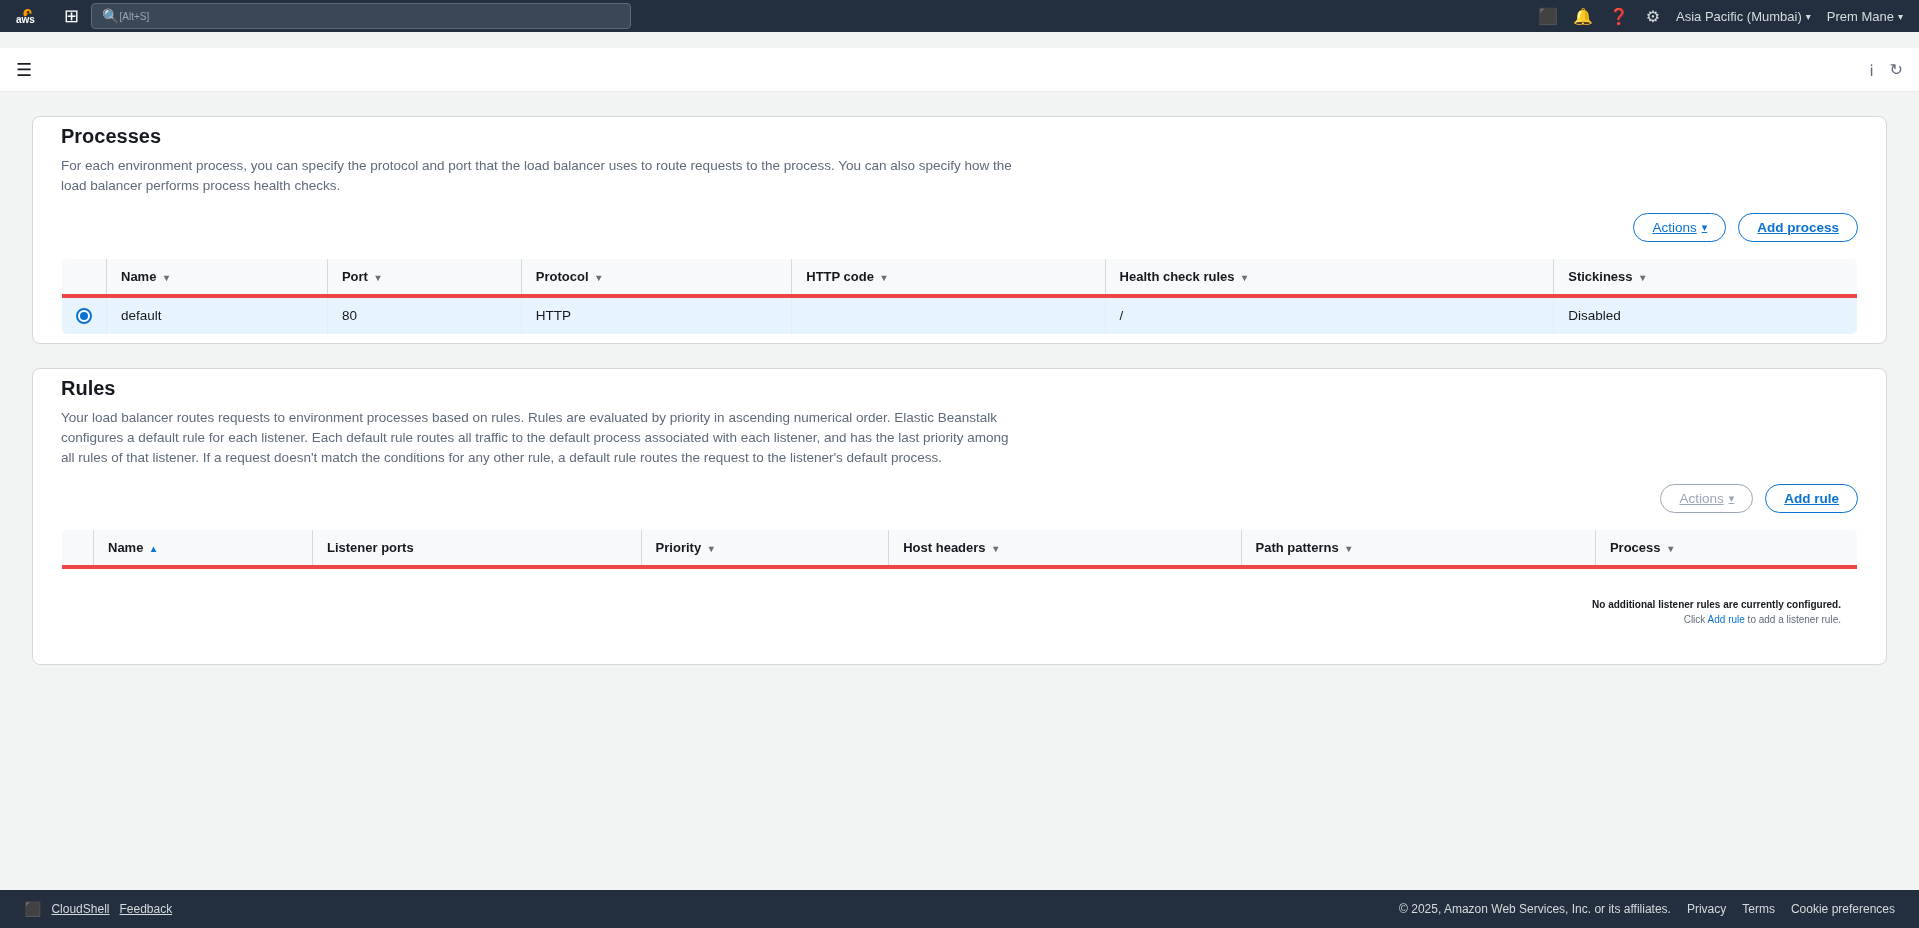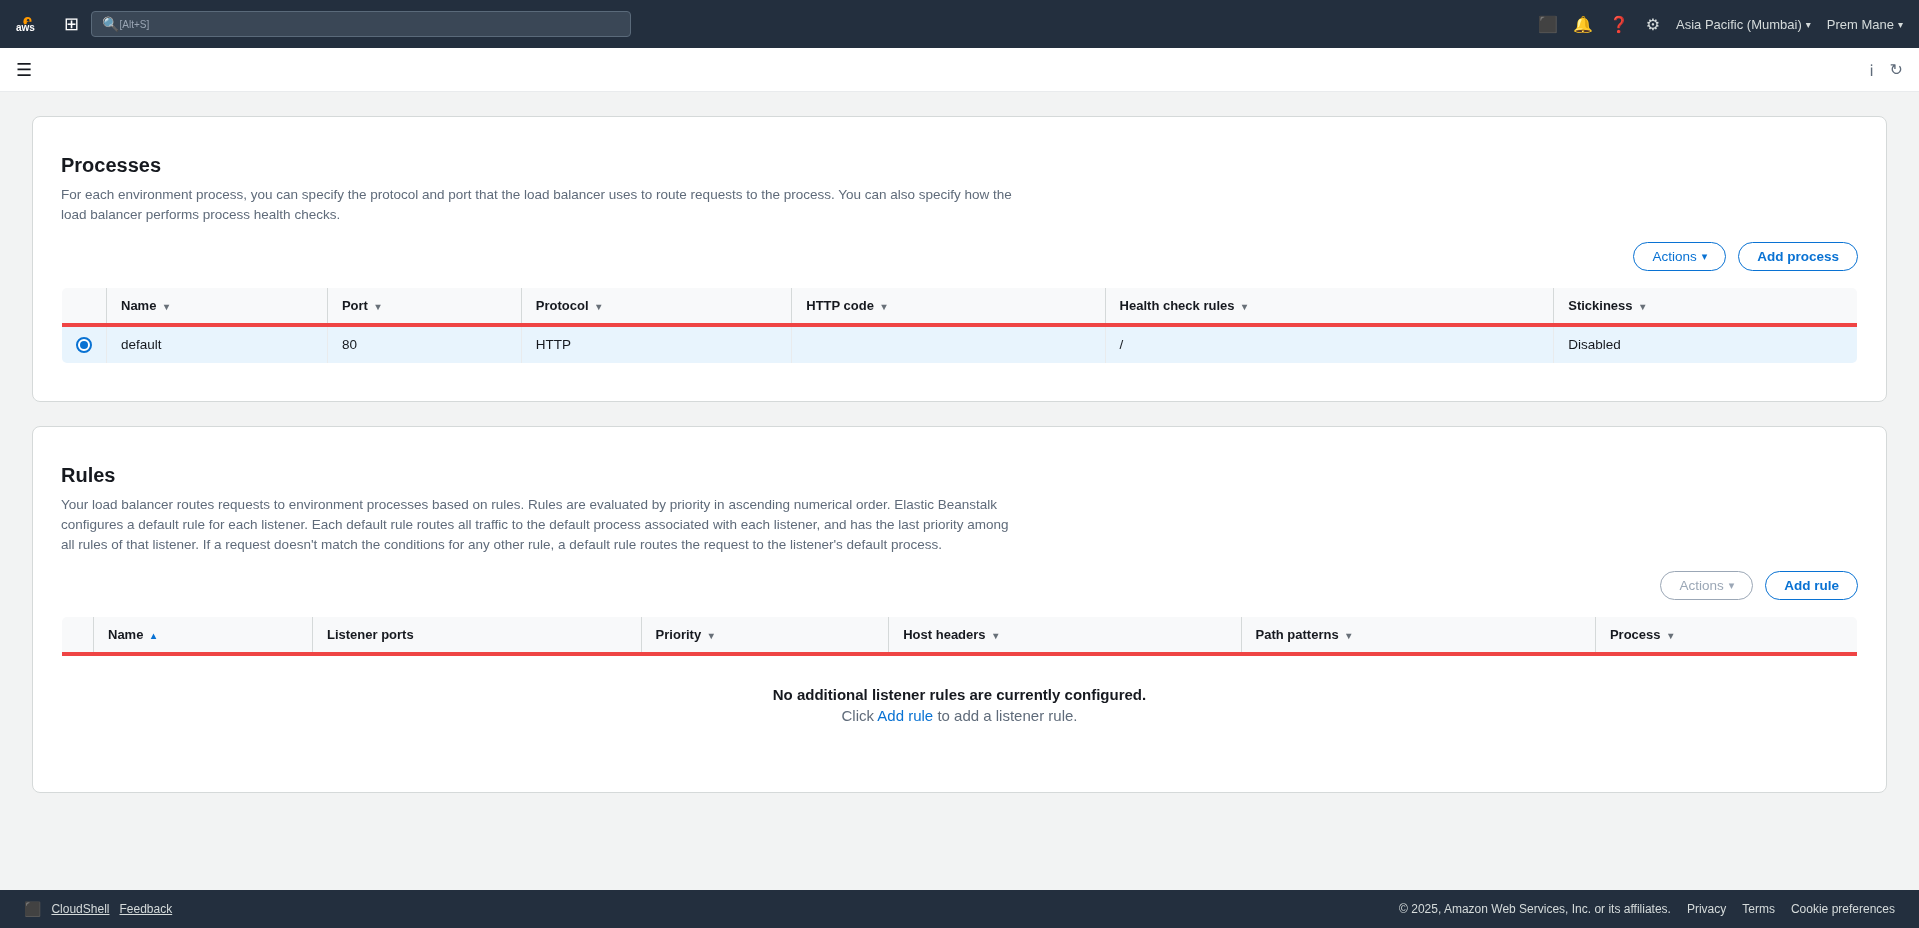--- a/index.html
+++ b/index.html
@@ -1,21 +1,21 @@
 <!DOCTYPE html>
 <html><head>
   <meta charset="utf-8">
   <style>
     * { box-sizing: border-box; margin: 0; padding: 0; }
     body { font-family: "Amazon Ember", Arial, sans-serif; font-size: 14px; background: #f2f3f3; color: #16191f; }
 
     
     .top-nav {
       background: #232f3e;
-      height: 48px;
+      height: 32px;
       display: flex;
       align-items: center;
       padding: 0 16px;
       gap: 12px;
       position: fixed;
       top: 0; left: 0; right: 0;
       z-index: 100;
     }
     .aws-logo {
       display: flex; align-items: center; gap: 4px; color: #fff; font-size: 20px;
@@ -64,21 +64,21 @@
       margin-top: 92px;
       padding: 24px 32px;
       max-width: 1919px;
     }
 
     
     .card {
       background: #fff;
       border: 1px solid #d5d9d9;
       border-radius: 8px;
-      padding: 37px 28px;
+      padding: 8px 28px;
       margin-bottom: 24px;
     }
     .card-title {
       font-size: 20px;
       font-weight: 700;
       color: #16191f;
       margin-bottom: 8px;
     }
     .card-desc {
       font-size: 13.5px;
@@ -92,20 +92,21 @@
     }
 
     
     .btn {
       border-radius: 20px;
       padding: 6px 18px;
       font-size: 13.5px;
       cursor: pointer;
       display: flex; align-items: center; gap: 5px;
       font-weight: 500;
+      text-decoration: underline;
     }
     .btn-outline {
       background: #fff;
       border: 1.5px solid #0972d3;
       color: #0972d3;
     }
     .btn-primary {
       background: #fff;
       border: 1.5px solid #0972d3;
       color: #0972d3;
@@ -163,24 +164,24 @@
       background: #fff;
     }
     .radio-inner {
       width: 8px; height: 8px;
       background: #0972d3;
       border-radius: 50%;
     }
 
     
     .empty-state {
-      text-align: center;
+      text-align: right;
       padding: 30px 16px;
       color: #5f6b7a;
-      font-size: 15px;
+      font-size: 10px;
     }
     .empty-state strong { color: #16191f; }
     .empty-state a { color: #0972d3; text-decoration: none; }
 
     
     .footer {
       background: #232f3e;
       color: #d5dbdb;
       font-size: 12px;
       padding: 8px 24px;

